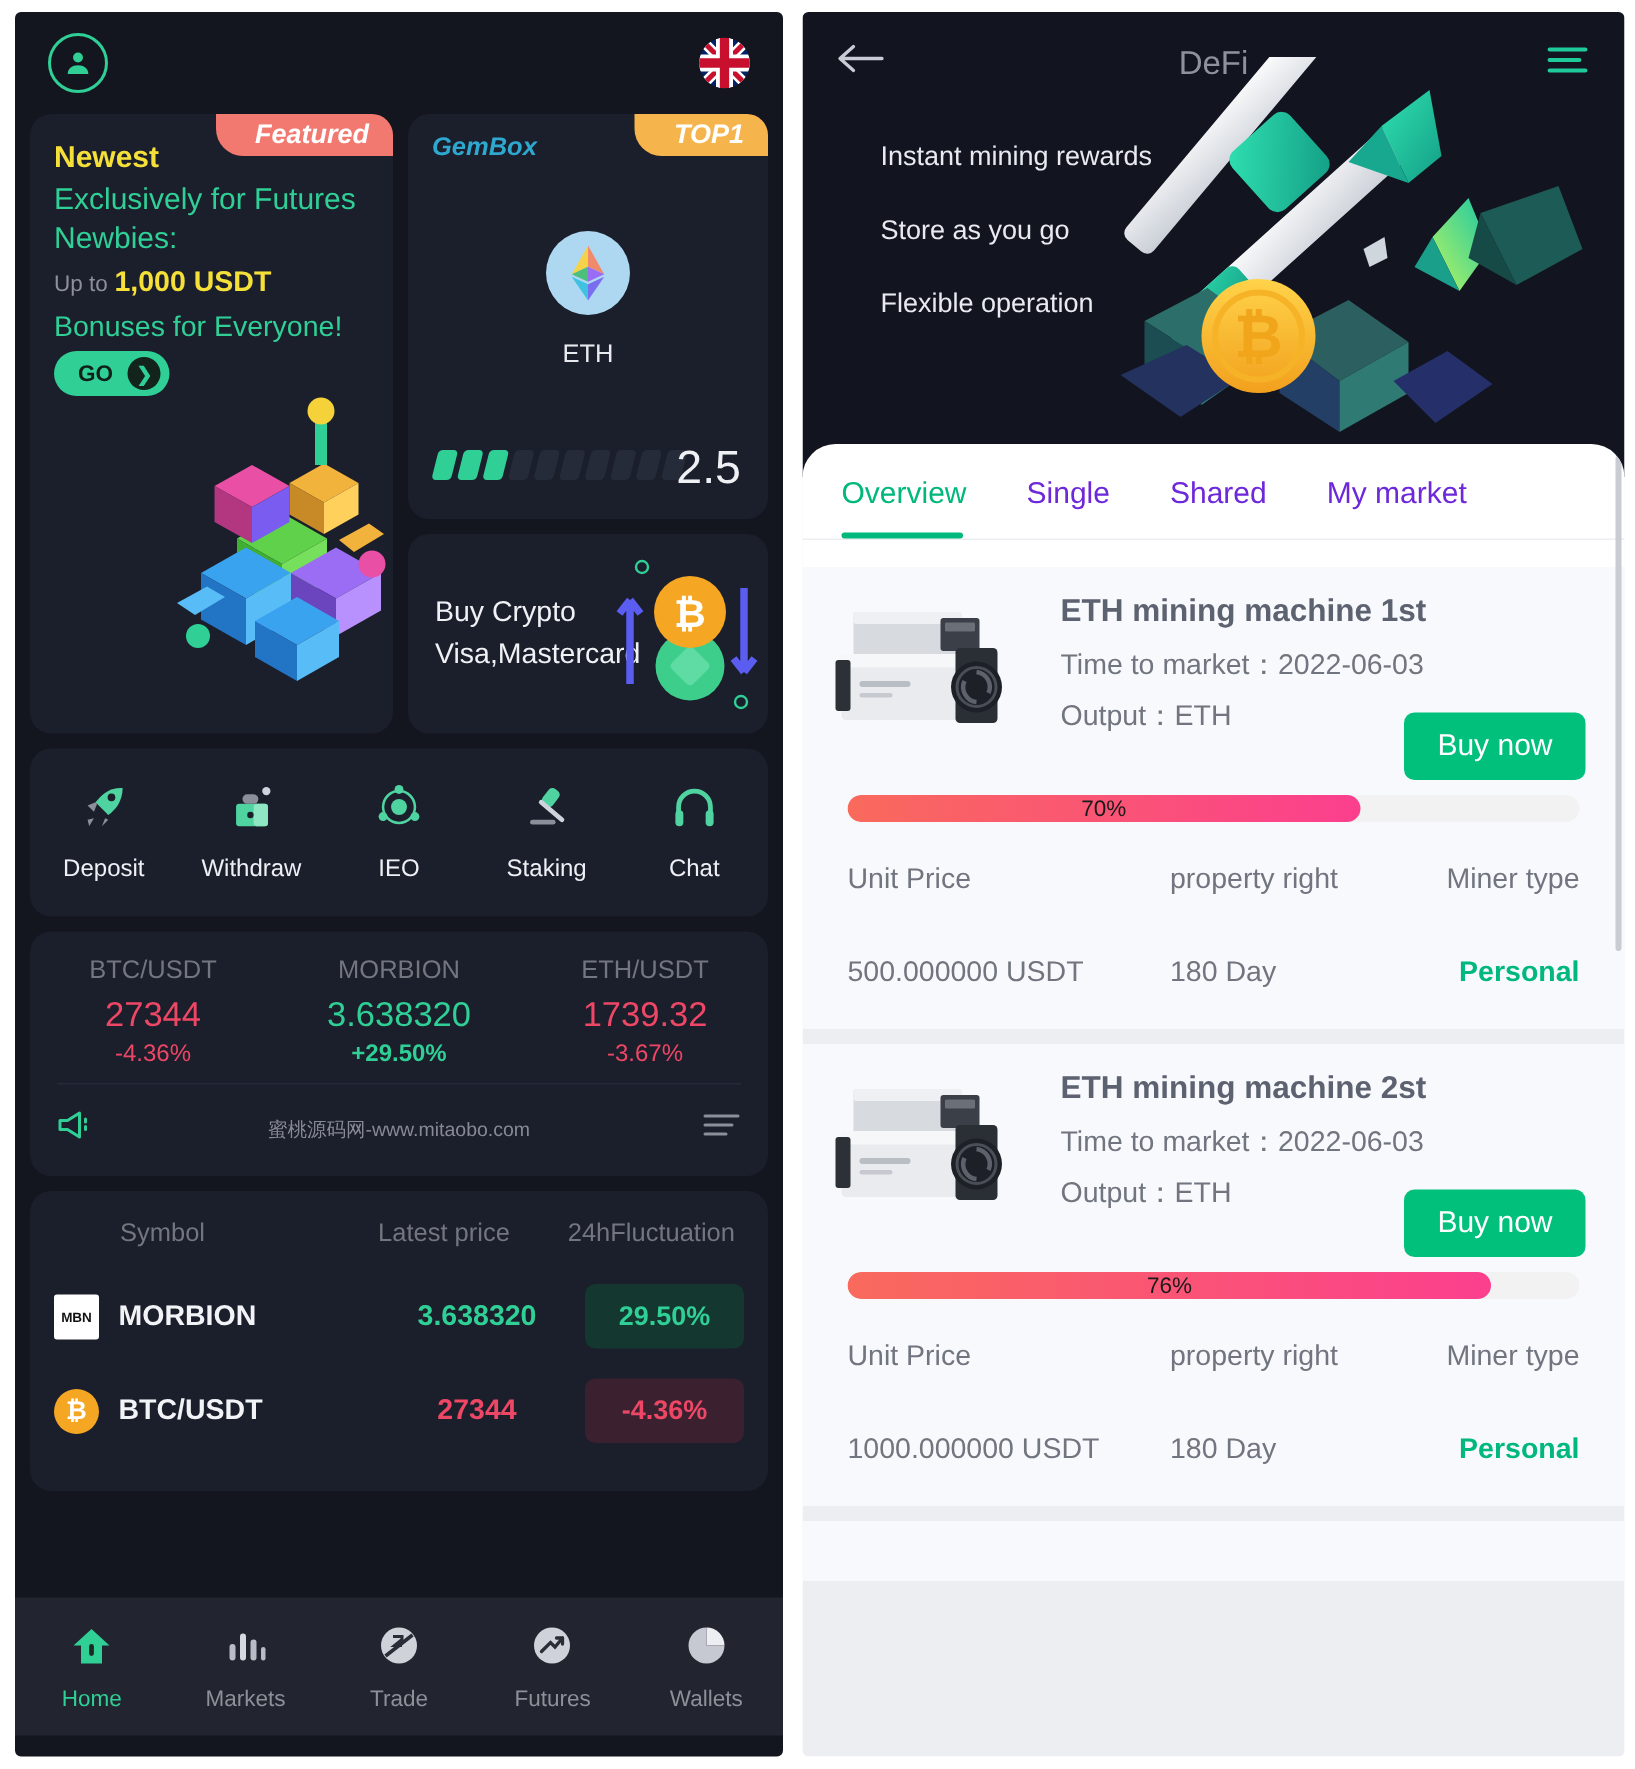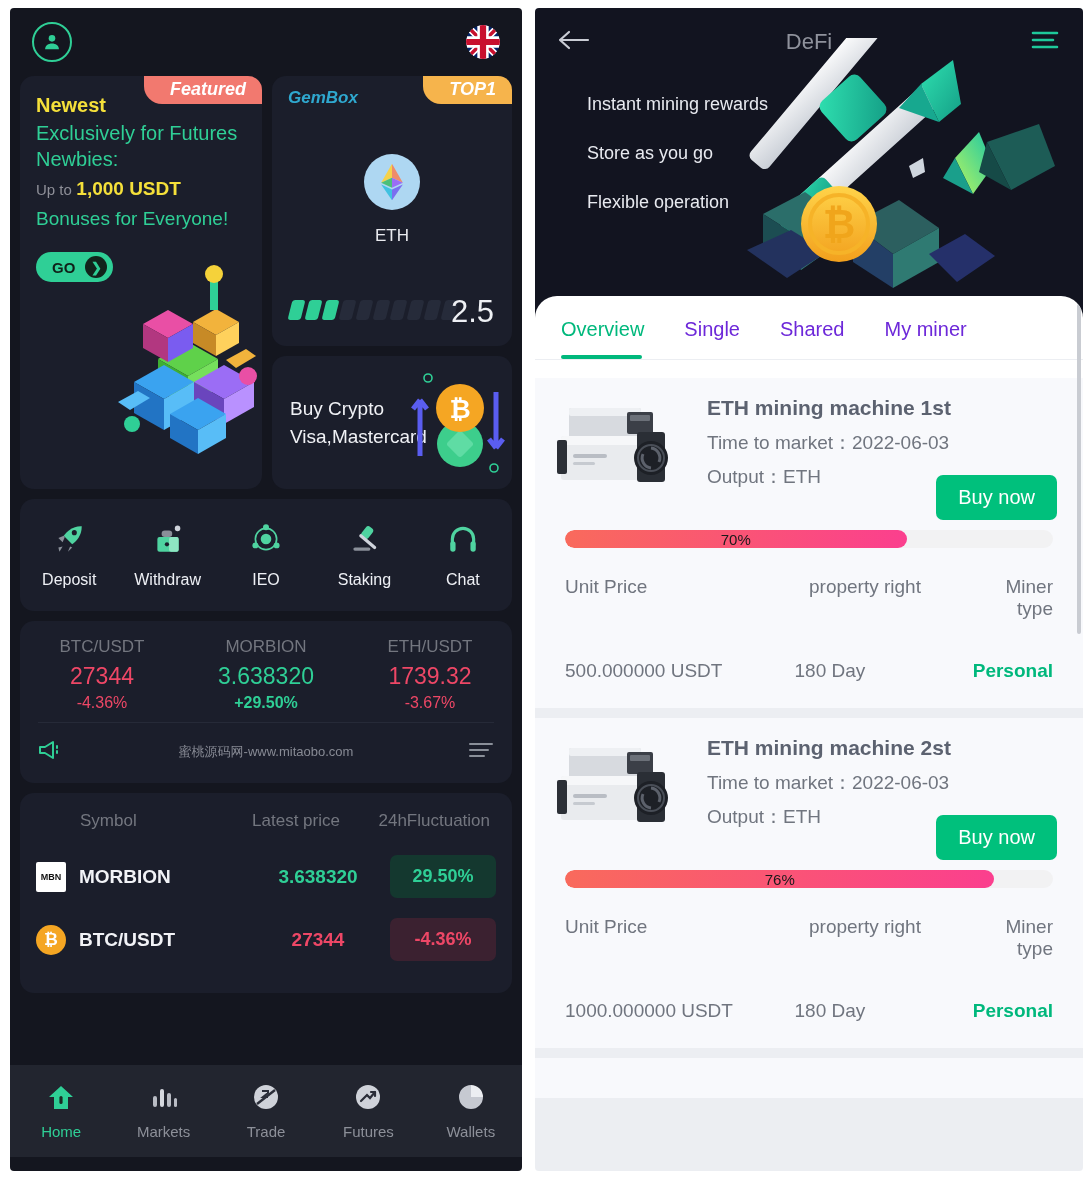--- a/index.html
+++ b/index.html
@@ -44,21 +44,21 @@
     border-bottom-left-radius: 18px;
     border-top-right-radius: 0;
   }
   .ribbon.top1 { background: #f6b44c; }
   .bl-text { padding: 18px 16px 0 16px; position: relative; z-index: 2; }
   .bl-newest { color: #f5e03a; font-size: 20px; font-weight: bold; margin-bottom: 4px; }
   .bl-head { color: #2fcf96; font-size: 20px; line-height: 1.28; margin-bottom: 6px; }
   .bl-upto { font-size: 15px; color: #8e8f98; }
   .bl-amount { font-size: 19px; color: #f5e03a; font-weight: bold; }
   .bl-row { margin: 6px 0 8px; }
-  .bl-bonus { color: #2fcf96; font-size: 19px; margin-bottom: 22px; }
+  .bl-bonus { color: #2fcf96; font-size: 19px; margin-bottom: 4px; }
   .go-btn {
     display: inline-flex; align-items: center; gap: 10px;
     background: #2fcf96; border-radius: 20px; padding: 4px 6px 4px 16px;
     color: #0f2018; font-weight: bold; font-size: 15px;
   }
   .go-chev {
     width: 22px; height: 22px; border-radius: 50%;
     background: #12241c; color: #2fcf96; display: flex;
     align-items: center; justify-content: center; font-size: 13px;
   }
@@ -231,21 +231,21 @@
   }
   .progress-fill {
     height: 100%; border-radius: 9px;
     background: linear-gradient(90deg, #f96a5c 0%, #fb3f8e 100%);
   }
   .progress-label {
     position: absolute; left: 0; top: 0; height: 18px;
     display: flex; align-items: center; justify-content: center;
     font-size: 15px; color: #1a1a1a;
   }
-  .spec-head, .spec-vals { display: flex; padding: 0 30px; gap: 29px; }
+  .spec-head, .spec-vals { display: flex; padding: 0 30px; }
   .spec-head { margin-top: 28px; }
   .spec-vals { margin-top: 40px; margin-bottom: 14px; }
   .sc1 { width: 215px; }
   .sc2 { width: 160px; }
   .sc3 { flex: 1; text-align: right; }
   .spec-head div { color: #70757f; font-size: 19px; }
   .spec-vals div { color: #70757f; font-size: 19px; }
   .spec-vals .personal { color: #00b87c; font-weight: bold; }
   .scrollbar {
     position: absolute; right: 2px; top: 8px; width: 4px; height: 330px;
@@ -642,21 +642,21 @@
         <div class="tab active">
           <span>Overview</span>
         </div>
         <div class="tab">
           <span>Single</span>
         </div>
         <div class="tab">
           <span>Shared</span>
         </div>
         <div class="tab">
-          <span>My miner</span>
+          <span>My market</span>
         </div>
       </div>
 
       <div class="scroll-area">
 
         <div class="miner-card">
           <div class="miner-top">
             <div class="miner-img">
               <svg width="140" height="108" viewBox="0 0 140 108">
                 <rect x="16" y="12" width="72" height="34" rx="2" fill="#d7dadf"></rect>

